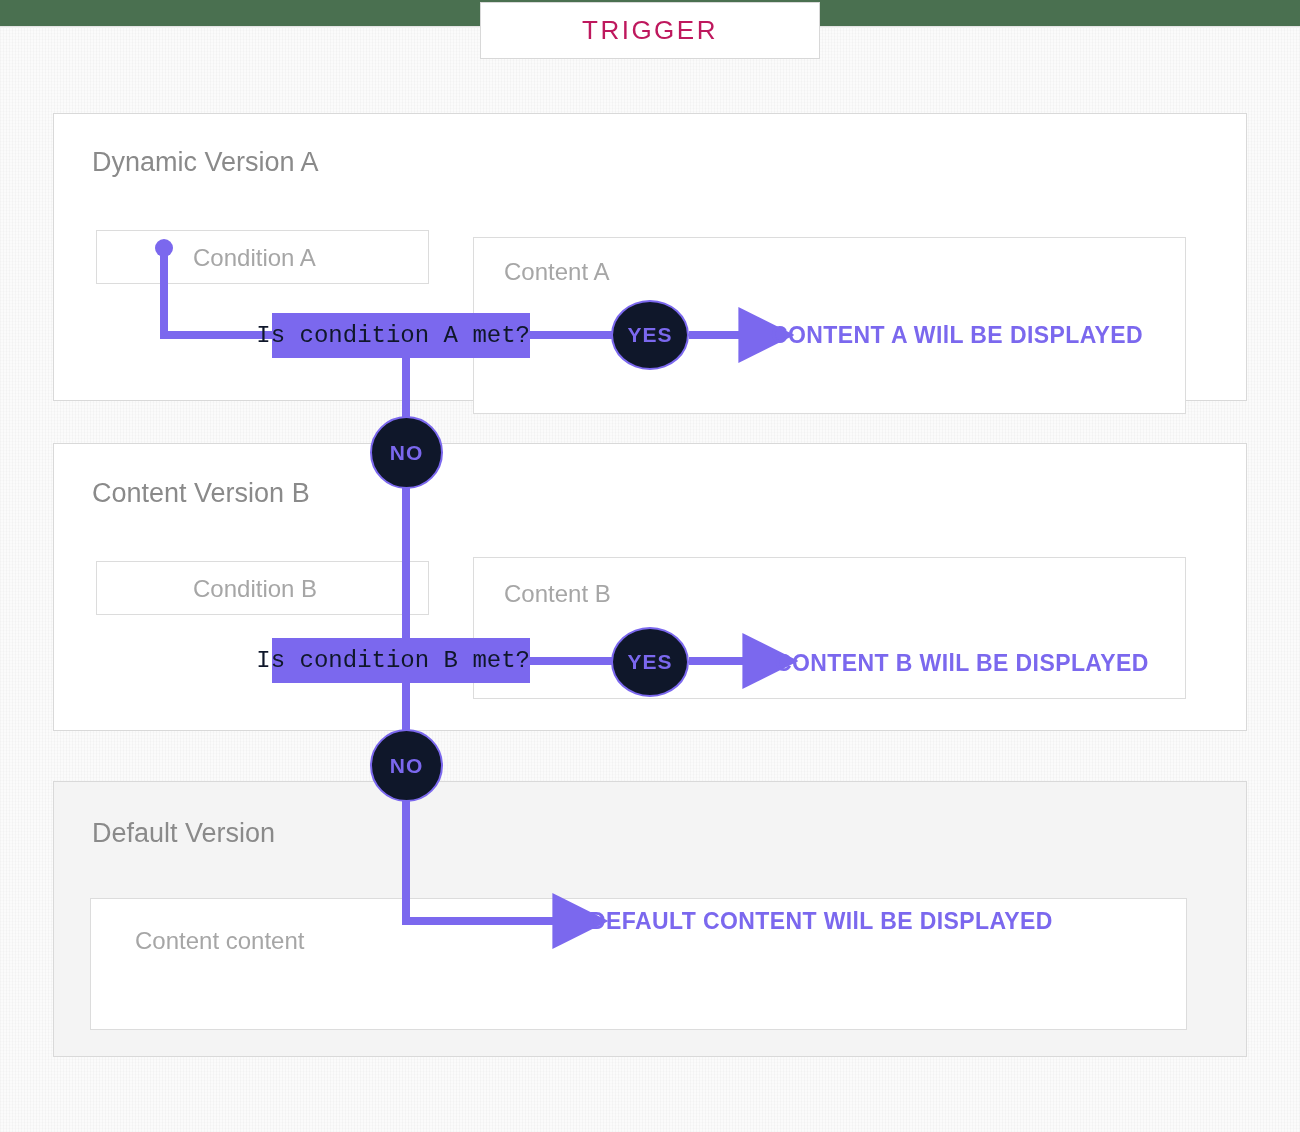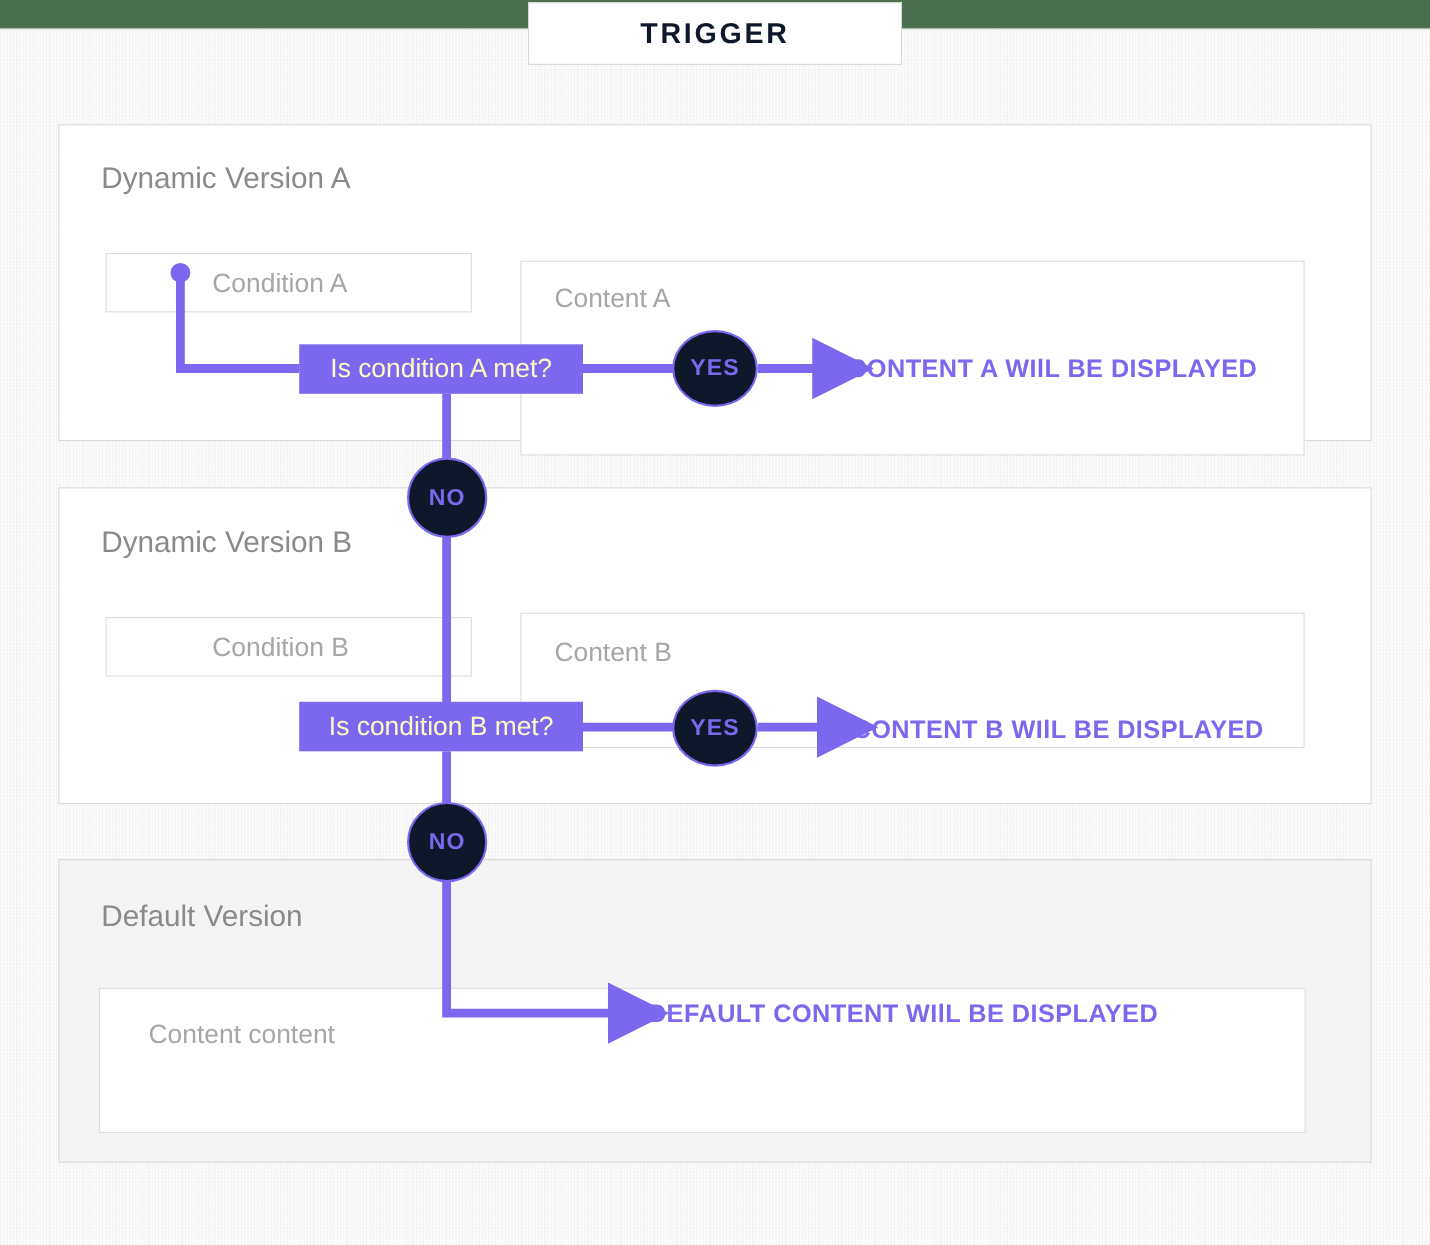--- a/index.html
+++ b/index.html
@@ -30,21 +30,21 @@
 
   
   #trigger-tab{
     position:absolute;left:480px;top:2px;width:340px;height:57px;
     background:#ffffff;border:1px solid #d8d8d8;
     display:flex;align-items:center;justify-content:center;
     box-sizing:border-box;
     z-index:5;
   }
   #trigger-tab .label{
-    font-size:26px;font-weight:bold;letter-spacing:2.5px;color:#0f172a;
+    font-size:26px;font-weight:normal;letter-spacing:2.5px;color:#be185d;
   }
 
   
   .panel{
     position:absolute;box-sizing:border-box;
     border:1px solid #d9d9d9;background:#ffffff;
   }
   .panel.shaded{background:#f4f4f4;}
   #panel-a{left:53px;top:113px;width:1194px;height:288px;}
   #panel-b{left:53px;top:443px;width:1194px;height:288px;}
@@ -66,34 +66,34 @@
     position:absolute;font-size:24px;color:#a6a6a6;white-space:nowrap;
   }
   
   #cond-a{left:96px;top:230px;width:333px;height:54px;}
   #cond-a .ph{left:96px;top:13px;}
   #cond-b{left:96px;top:561px;width:333px;height:54px;}
   #cond-b .ph{left:96px;top:13px;}
   
   #cont-a{left:473px;top:237px;width:713px;height:177px;}
   #cont-a .ph{left:30px;top:20px;}
-  #cont-b{left:473px;top:557px;width:713px;height:123px;}
+  #cont-b{left:473px;top:557px;width:713px;height:142px;}
   #cont-b .ph{left:30px;top:22px;}
   
   #cont-d{left:90px;top:898px;width:1097px;height:132px;}
   #cont-d .ph{left:44px;top:28px;}
 
   
   #flow{position:absolute;left:0;top:0;width:1300px;height:1132px;}
 
   
   .decision{
     position:absolute;box-sizing:border-box;
-    background:#7b68ee;display:flex;align-items:center;justify-content:center;
-    color:#fef9c3;font-size:24px;white-space:nowrap;
+    background:#7b68ee;display:flex;align-items:center;justify-content:flex-end;
+    color:#0f172a;font-size:24px;white-space:nowrap;font-family:Liberation Mono, monospace;
   }
   #dec-a{left:272px;top:313px;width:258px;height:45px;}
   #dec-b{left:272px;top:638px;width:258px;height:45px;}
 
   
   .node{
     position:absolute;box-sizing:border-box;
     border:2px solid #7b68ee;background:#0f172a;border-radius:50%;
     display:flex;align-items:center;justify-content:center;
     color:#7b68ee;font-weight:bold;letter-spacing:1px;
@@ -122,21 +122,21 @@
 
 <div id="trigger-tab">
   <span class="label">TRIGGER</span>
 </div>
 
 <div class="panel" id="panel-a"></div>
 <div class="panel" id="panel-b"></div>
 <div class="panel shaded" id="panel-d"></div>
 
 <div class="panel-title" id="title-a">Dynamic Version A</div>
-<div class="panel-title" id="title-b">Dynamic Version B</div>
+<div class="panel-title" id="title-b">Content Version B</div>
 <div class="panel-title" id="title-d">Default  Version</div>
 
 <div class="box" id="cond-a">
   <span class="ph">Condition A</span>
 </div>
 <div class="box" id="cont-a">
   <span class="ph">Content A</span>
 </div>
 
 <div class="box" id="cond-b">

